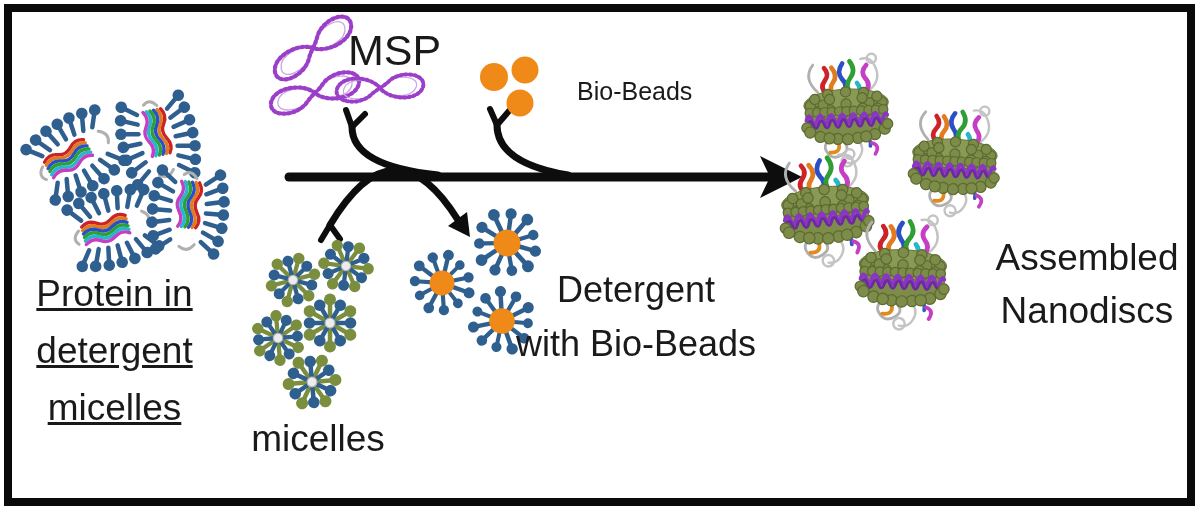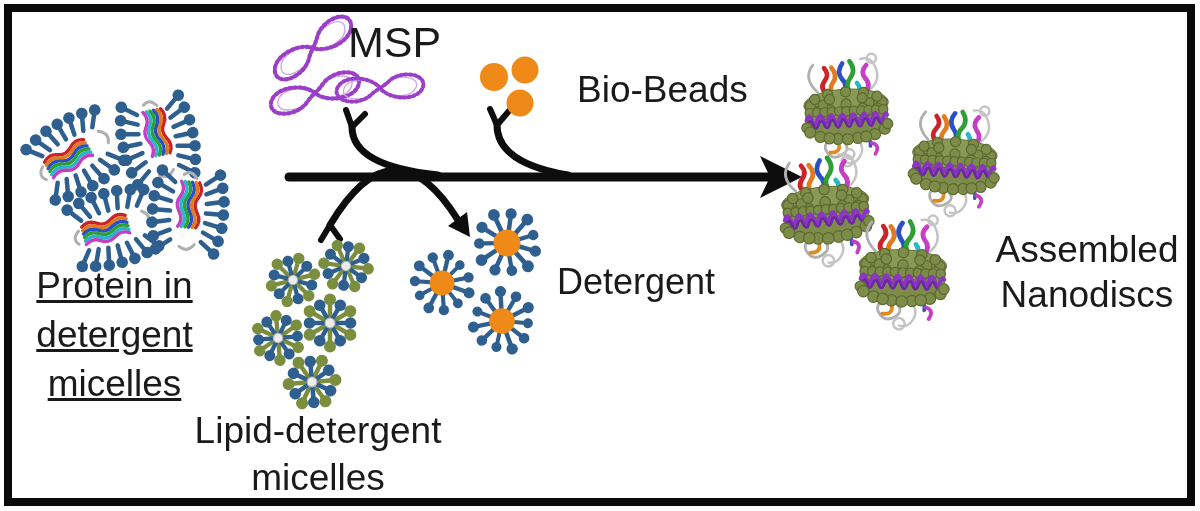--- a/index.html
+++ b/index.html
@@ -1,27 +1,27 @@
 <!DOCTYPE html>
 <html style="--text: #1a1a1a; --arrow_black: #0d0d0d; --detergent_blue: #2e5f8e; --lipid_green: #7a8e3e; --bio_bead_orange: #ef8a18; --msp_purple: #9b3fc8; --nanodisc_lipid: #7d8c48; --nanodisc_belt: #8b35c4;"><head>
 <meta charset="utf-8">
 <style>
   html,body{margin:0;padding:0;background:#fff;width:1200px;height:511px;overflow:hidden;
     font-family:"Liberation Sans", sans-serif;}
   .stage{position:relative;width:1200px;height:511px;background:#fff;}
   .frame{position:absolute;left:4px;top:4px;right:5px;bottom:5px;border:8px solid #0a0a0a;}
   svg.scene{position:absolute;left:0;top:0;}
   .label{position:absolute;color:var(--text,#1a1a1a);text-align:center;}
-  .label div{white-space:nowrap;}
+  .label div{white-space:nowrap;margin-top:8px;}
   .lab-protein{left:12px;top:261px;width:205px;font-size:37px;line-height:49px;text-decoration:underline;}
   .lab-lipid{left:158px;top:407px;width:320px;font-size:37px;line-height:47px;}
   .lab-removed{left:486px;top:259px;width:300px;font-size:36px;line-height:46px;}
   .lab-assembled{left:962px;top:227px;width:250px;font-size:37px;line-height:45px;}
   .lab-msp{left:348px;top:18px;width:110px;font-size:43px;text-align:left;}
-  .lab-bio{left:577px;top:69px;width:220px;font-size:37px;text-align:left;}
+  .lab-bio{left:577px;top:69px;width:220px;font-size:25px;text-align:left;}
   
   .arrow{stroke:var(--arrow_black,#0d0d0d);fill:none;stroke-linecap:round;}
   .arrow-fill{fill:var(--arrow_black,#0d0d0d);stroke:none;}
   .stick-b{stroke:var(--detergent_blue,#2e5f8e);stroke-width:4.5;stroke-linecap:round;}
   .head-b{fill:var(--detergent_blue,#2e5f8e);}
   .stick-g{stroke:var(--lipid_green,#7a8e3e);stroke-width:4.5;stroke-linecap:round;}
   .head-g{fill:var(--lipid_green,#7a8e3e);}
   .orange-fill{fill:var(--bio_bead_orange,#ef8a18);}
   .msp-stroke{stroke:var(--msp_purple,#9b3fc8);stroke-width:4.2;fill:none;
     stroke-dasharray:2.2 2.8;stroke-linecap:round;}
@@ -268,25 +268,25 @@
 
   <div class="label lab-msp">
     <div>MSP</div>
   </div>
 
   <div class="label lab-bio">
     <div>Bio-Beads</div>
   </div>
 
   <div class="label lab-lipid">
-    <div>Lipid-detergent</div>
     <div>micelles</div>
   </div>
 
   <div class="label lab-removed">
     <div>Detergent</div>
+    <div>with Bio-Beads</div>
   </div>
 
   <div class="label lab-assembled">
     <div>Assembled</div>
     <div>Nanodiscs</div>
   </div>
 </div>
 
 </body></html>

